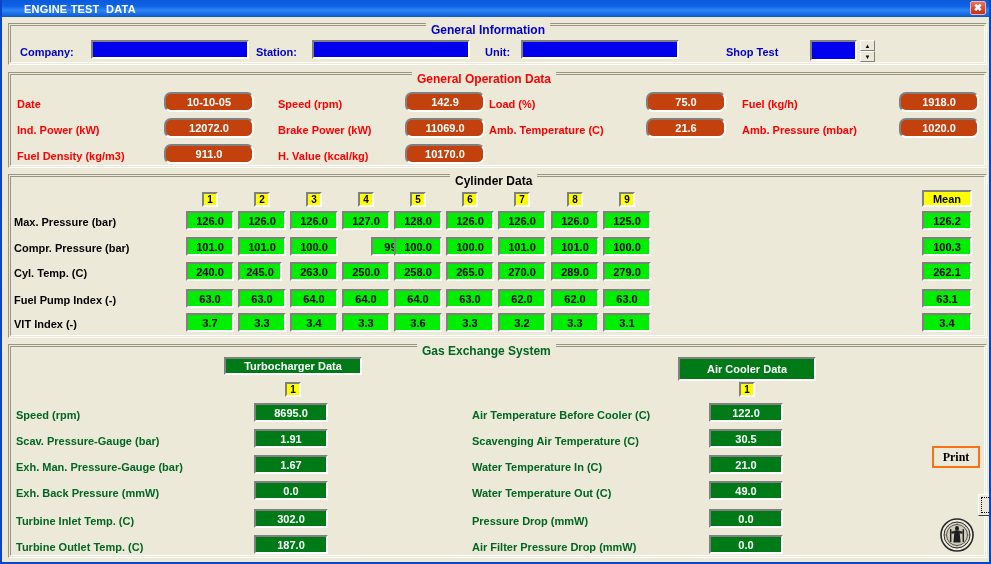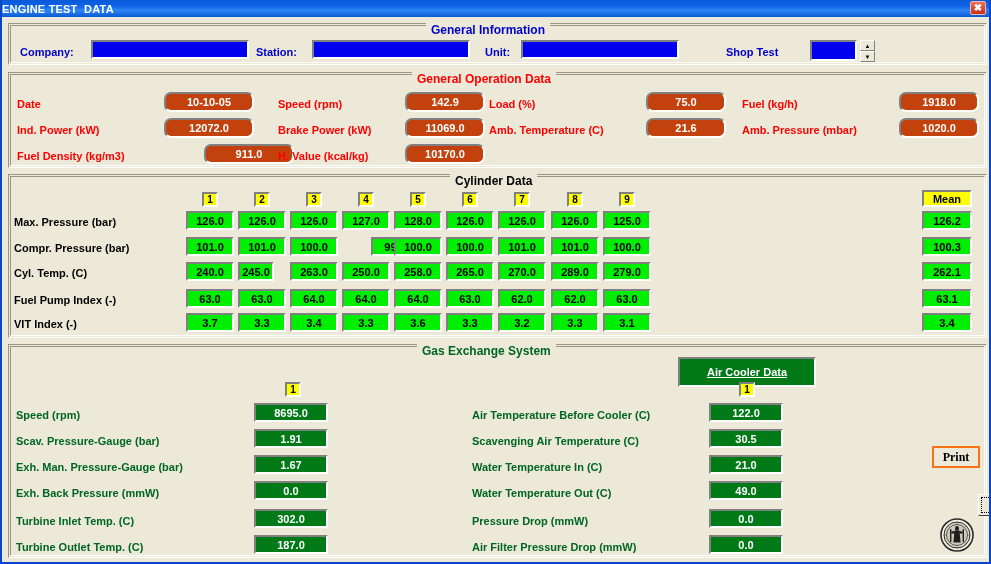--- a/index.html
+++ b/index.html
@@ -16,21 +16,21 @@
     border:2px solid #0A44C8;
     border-top:none;
     overflow:hidden;
   }
   
   .titlebar{
     position:relative;
     height:17px;
     background:linear-gradient(to bottom,#0A5AD8 0%,#0E63E8 38%,#2E86F4 60%,#0B59D4 100%);
     display:flex;align-items:center;
-    padding-left:0;
+    padding-left:22px;
     box-sizing:border-box;
   }
   .titlebar .ttl{
     color:#ffffff;
     font-size:11px;
     font-weight:bold;
     letter-spacing:0.2px;
     white-space:pre;
   }
   .closebtn{
@@ -182,21 +182,21 @@
   <div class="lbl redt" style="left:276px;top:124px;">Brake Power (kW)</div>
   <div class="fbox red" style="left:403px;top:118px;width:80px;height:20px;">11069.0</div>
 
   <div class="lbl redt" style="left:487px;top:124px;">Amb. Temperature (C)</div>
   <div class="fbox red" style="left:644px;top:118px;width:80px;height:20px;">21.6</div>
 
   <div class="lbl redt" style="left:740px;top:124px;">Amb. Pressure (mbar)</div>
   <div class="fbox red" style="left:897px;top:118px;width:80px;height:20px;">1020.0</div>
 
   <div class="lbl redt" style="left:15px;top:150px;">Fuel Density (kg/m3)</div>
-  <div class="fbox red" style="left:162px;top:144px;width:90px;height:20px;margin-left:40px;">911.0</div>
+  <div class="fbox red" style="left:162px;top:144px;width:90px;height:20px;">911.0</div>
 
   <div class="lbl redt" style="left:276px;top:150px;">H. Value (kcal/kg)</div>
   <div class="fbox red" style="left:403px;top:144px;width:80px;height:20px;">10170.0</div>
 
   <div class="group" style="left:6px;top:174px;width:979px;height:164px;">
     <div class="inner"></div>
   </div>
   <div class="glabel" style="left:448px;top:174px;color:#000000;">Cylinder Data</div>
 
   <div class="fbox yellow" style="left:200px;top:192px;width:16px;height:15px;font-size:10px;">1</div>
@@ -229,21 +229,21 @@
   <div class="fbox green" style="left:340px;top:237px;width:48px;height:19px;margin-left:29px;">99.0</div>
   <div class="fbox green" style="left:392px;top:237px;width:48px;height:19px;">100.0</div>
   <div class="fbox green" style="left:444px;top:237px;width:48px;height:19px;">100.0</div>
   <div class="fbox green" style="left:496px;top:237px;width:48px;height:19px;">101.0</div>
   <div class="fbox green" style="left:549px;top:237px;width:48px;height:19px;">101.0</div>
   <div class="fbox green" style="left:601px;top:237px;width:48px;height:19px;">100.0</div>
   <div class="fbox green" style="left:920px;top:237px;width:50px;height:19px;">100.3</div>
 
   <div class="lbl blackt" style="left:12px;top:267px;">Cyl. Temp. (C)</div>
   <div class="fbox green" style="left:184px;top:262px;width:48px;height:19px;">240.0</div>
-  <div class="fbox green" style="left:236px;top:262px;width:36px;height:19px;">245.0</div>
+  <div class="fbox green" style="left:236px;top:262px;width:44px;height:19px;">245.0</div>
   <div class="fbox green" style="left:288px;top:262px;width:48px;height:19px;">263.0</div>
   <div class="fbox green" style="left:340px;top:262px;width:48px;height:19px;">250.0</div>
   <div class="fbox green" style="left:392px;top:262px;width:48px;height:19px;">258.0</div>
   <div class="fbox green" style="left:444px;top:262px;width:48px;height:19px;">265.0</div>
   <div class="fbox green" style="left:496px;top:262px;width:48px;height:19px;">270.0</div>
   <div class="fbox green" style="left:549px;top:262px;width:48px;height:19px;">289.0</div>
   <div class="fbox green" style="left:601px;top:262px;width:48px;height:19px;">279.0</div>
   <div class="fbox green" style="left:920px;top:262px;width:50px;height:19px;">262.1</div>
 
   <div class="lbl blackt" style="left:12px;top:294px;">Fuel Pump Index (-)</div>
@@ -268,23 +268,24 @@
   <div class="fbox green" style="left:496px;top:313px;width:48px;height:19px;">3.2</div>
   <div class="fbox green" style="left:549px;top:313px;width:48px;height:19px;">3.3</div>
   <div class="fbox green" style="left:601px;top:313px;width:48px;height:19px;">3.1</div>
   <div class="fbox green" style="left:920px;top:313px;width:50px;height:19px;">3.4</div>
 
   <div class="group" style="left:6px;top:344px;width:979px;height:214px;">
     <div class="inner"></div>
   </div>
   <div class="glabel" style="left:415px;top:344px;color:#006622;">Gas Exchange System</div>
 
+  <div class="fbox dgreen" style="left:222px;top:357px;width:138px;height:18px;">Turbocharger Data</div>
   <div class="fbox yellow" style="left:283px;top:382px;width:16px;height:15px;font-size:10px;">1</div>
 
-  <div class="fbox dgreen" style="left:676px;top:357px;width:138px;height:30px;text-decoration:underline;">Air Cooler Data</div>
+  <div class="fbox dgreen" style="left:676px;top:357px;width:138px;height:24px;">Air Cooler Data</div>
   <div class="fbox yellow" style="left:737px;top:382px;width:16px;height:15px;font-size:10px;">1</div>
 
   <div class="lbl greent" style="left:14px;top:409px;">Speed (rpm)</div>
   <div class="fbox dgreen" style="left:252px;top:403px;width:74px;height:19px;">8695.0</div>
 
   <div class="lbl greent" style="left:14px;top:435px;">Scav. Pressure-Gauge  (bar)</div>
   <div class="fbox dgreen" style="left:252px;top:429px;width:74px;height:19px;">1.91</div>
 
   <div class="lbl greent" style="left:14px;top:461px;">Exh. Man. Pressure-Gauge (bar)</div>
   <div class="fbox dgreen" style="left:252px;top:455px;width:74px;height:19px;">1.67</div>

